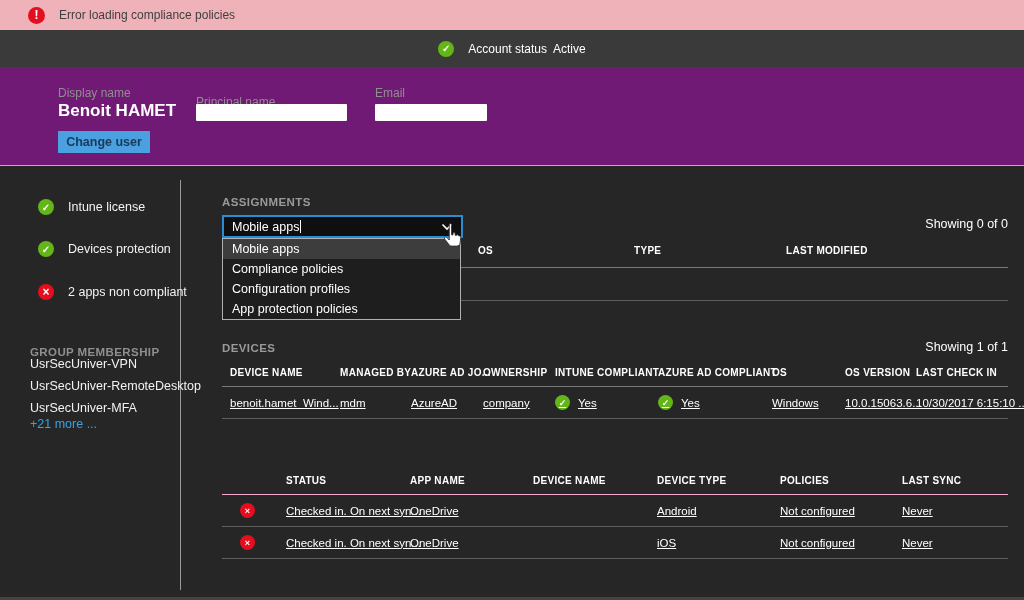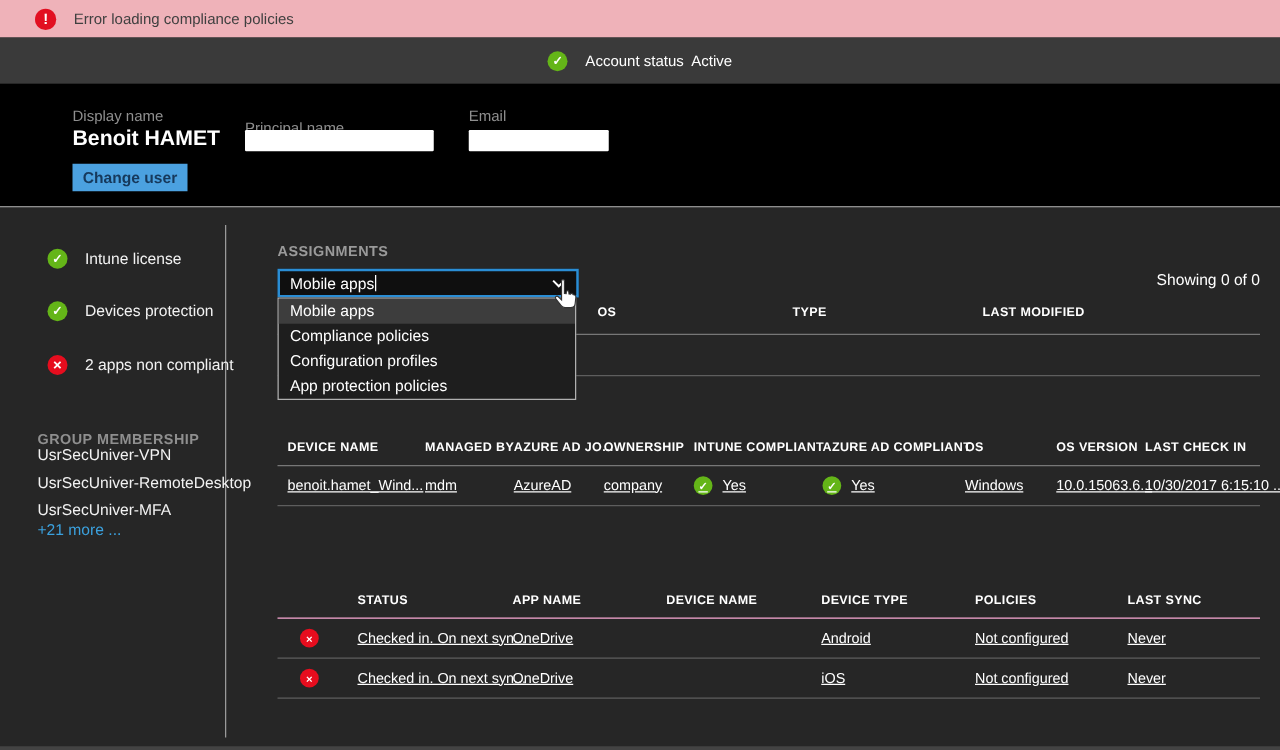--- a/index.html
+++ b/index.html
@@ -22,21 +22,21 @@
   .account-bar { position:absolute; left:0; top:30px; width:1024px; height:37px;
     background:#3a3a3a; display:flex; align-items:center; justify-content:center; }
   .ok-icon { width:16px; height:16px; border-radius:50%; background:#64b518;
     color:#fff; font-size:10px; font-weight:bold; display:flex; align-items:center;
     justify-content:center; }
   .account-bar .lbl { font-size:12px; margin-left:14px; }
   .account-bar .val { font-size:12px; margin-left:6px; }
 
   
   .user-section { position:absolute; left:0; top:67px; width:1024px; height:98px;
-    background:#000000; }
+    background:#701a75; }
   .flabel { position:absolute; font-size:12px; color:#8f8f8f; }
   .dn-label { left:58px; top:19px; }
   .dn-value { position:absolute; left:58px; top:34px; font-size:17px; font-weight:bold; color:#fff; }
   .pn-label { left:196px; top:28px; }
   .em-label { left:375px; top:19px; }
   .redact { position:absolute; top:37px; height:17px; background:#ffffff; border-radius:1px; }
   .redact-pn { left:196px; width:151px; }
   .redact-em { left:375px; width:112px; }
   .change-user-btn { position:absolute; left:58px; top:64px; width:92px; height:22px;
     background:#4ba1e0; border:none; color:#16395c; font-weight:bold; font-size:12.5px;
@@ -196,20 +196,24 @@
         <div class="dd-option">App protection policies</div>
       </div>
 
       <div class="cursor">
         <svg width="22" height="26" viewBox="0 0 14 17">
           <path d="M5.2 1.1c0-.9 1.5-.9 1.5 0v6.6l.9.1.1-1c.1-.8 1.3-.8 1.3.1l.1 1.1.8.1c.1-.7 1.3-.6 1.3.2l.8.2c.5.1.7.5.7 1l-.4 3.6c-.1 1.3-1 2-2.4 2H7c-.8 0-1.5-.3-2-1l-2.8-3.6c-.7-.9.5-1.9 1.3-1.1l1.7 1.7z" fill="#ffffff" stroke="#333333" stroke-width="0.6"></path>
         </svg>
       </div>
 
       <div class="devices-block">
+        <div class="title-row">
+          <span class="sec-title">DEVICES</span>
+          <span class="showing">Showing 1 of 1</span>
+        </div>
         <div class="dev-grid dev-header">
           <span class="th">DEVICE NAME</span>
           <span class="th">MANAGED BY</span>
           <span class="th">AZURE AD JO...</span>
           <span class="th">OWNERSHIP</span>
           <span class="th">INTUNE COMPLIANT</span>
           <span class="th">AZURE AD COMPLIANT</span>
           <span class="th">OS</span>
           <span class="th">OS VERSION</span>
           <span class="th">LAST CHECK IN</span>

